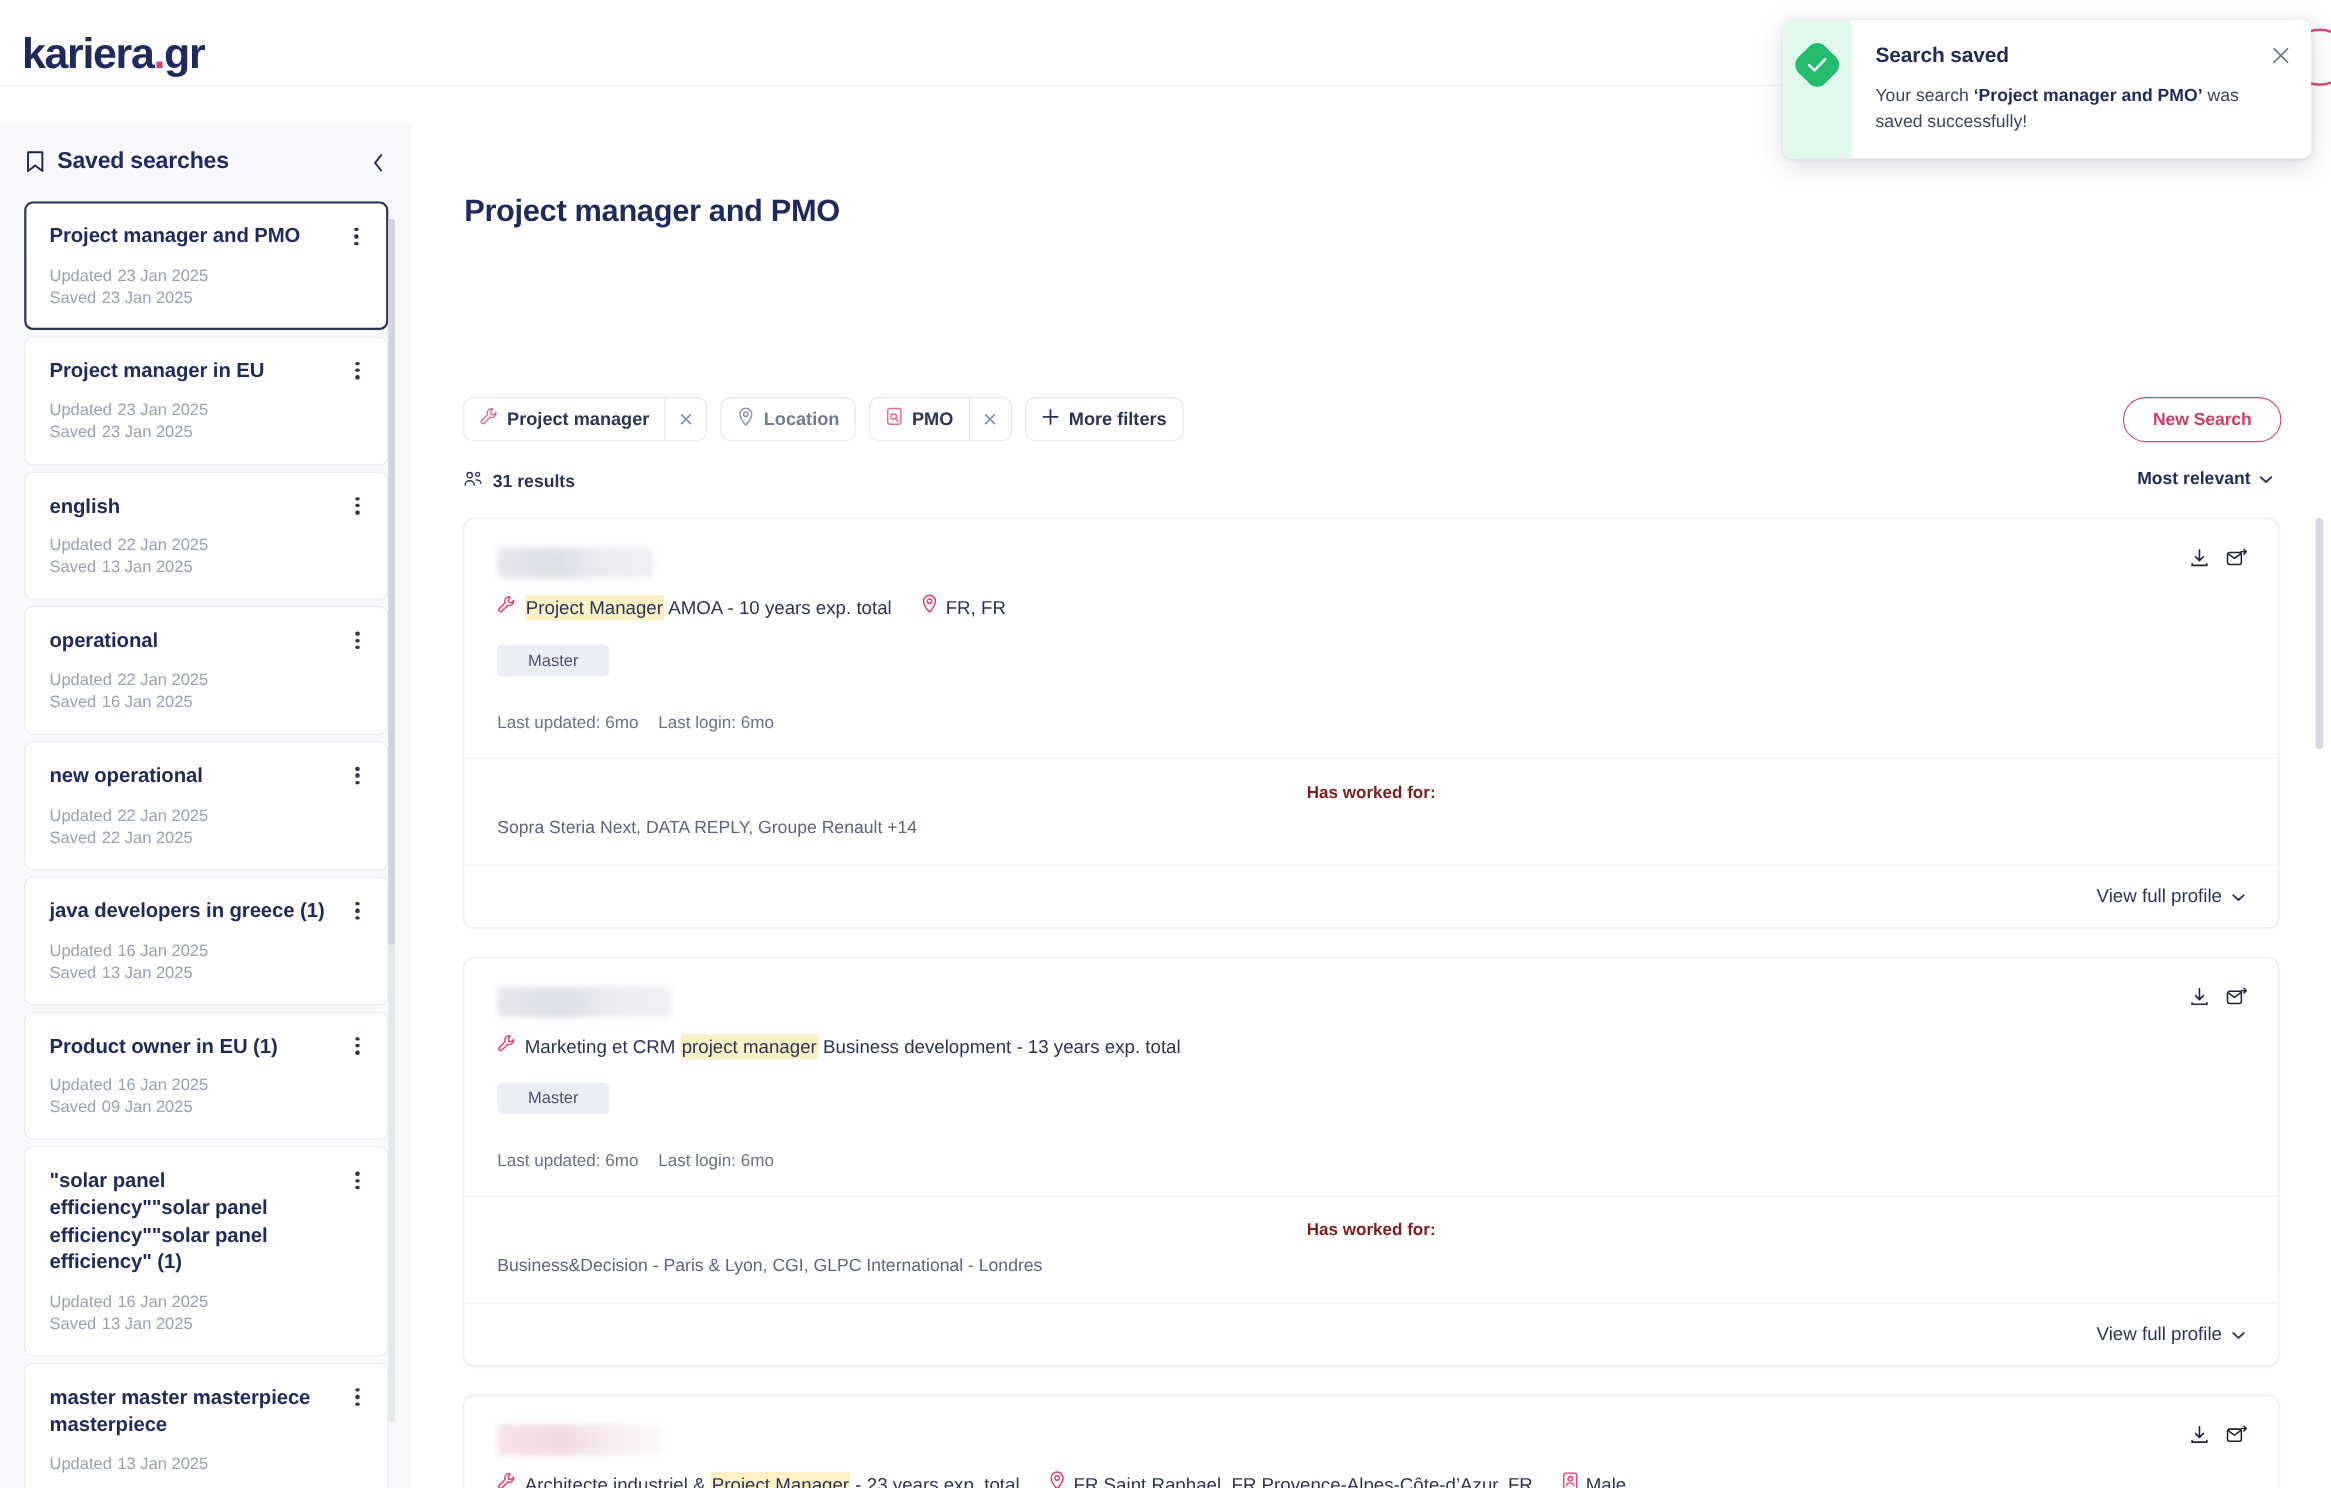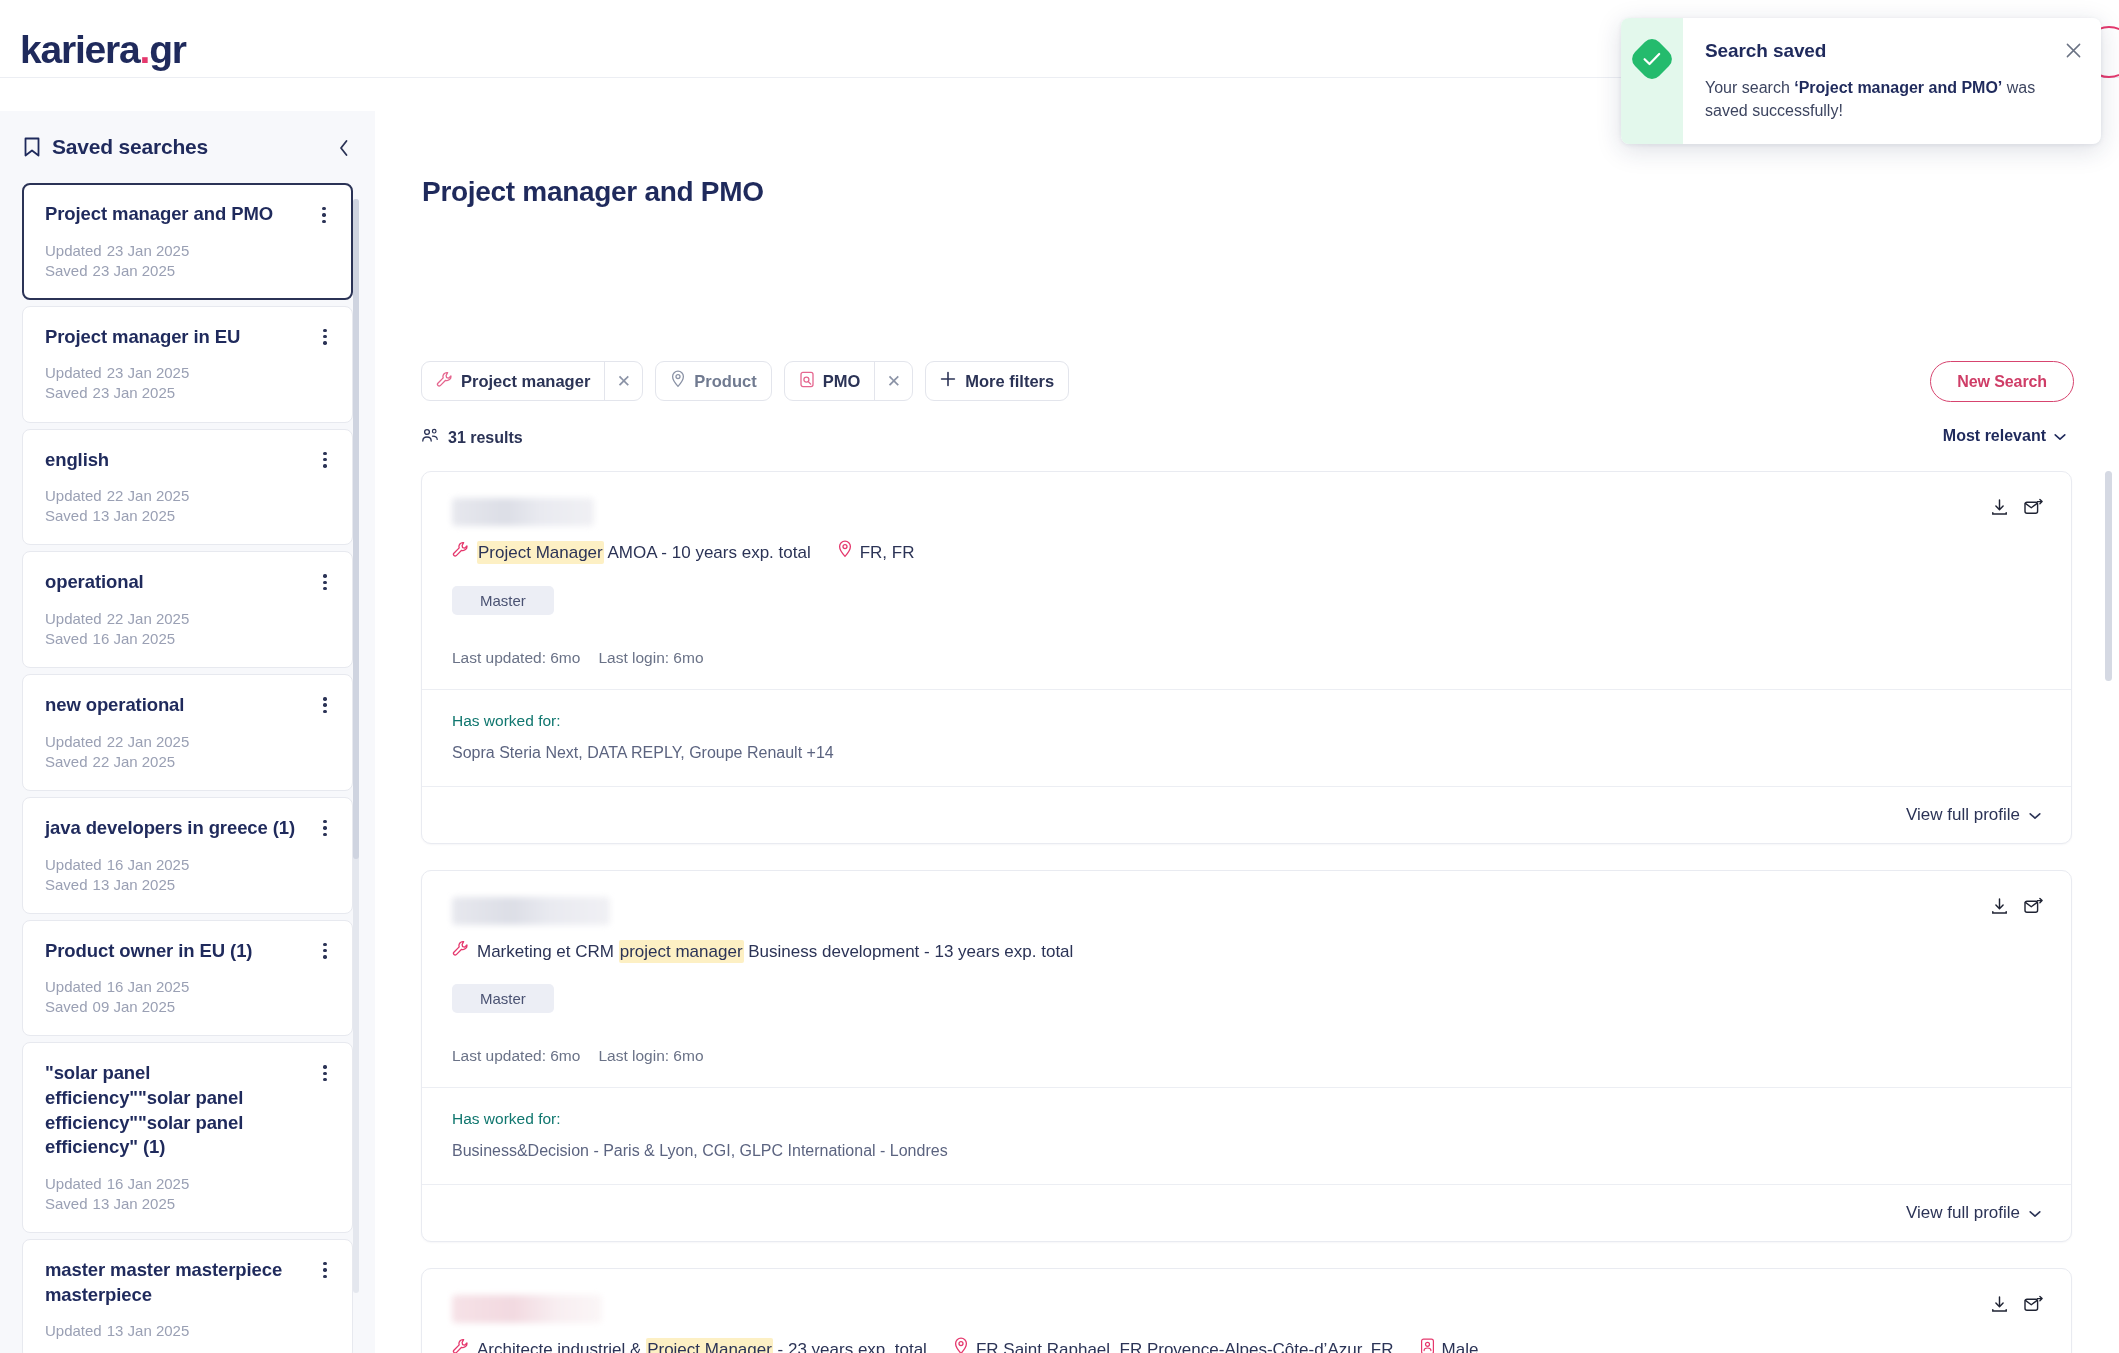--- a/index.html
+++ b/index.html
@@ -219,21 +219,21 @@
     position: absolute; right: 28px; top: 26px;
     display: flex; gap: 14px; align-items: center;
   }
   .rc-icons .ic { cursor: pointer; display: block; }
 
   .rc-worked {
     border-top: 1px solid #eceef3;
     padding: 22px 30px 24px 30px;
   }
   .rc-worked-label {
-    font-size: 15.5px; font-weight: 400; color: #0f766e;
+    font-size: 15.5px; font-weight: 700; color: #7f1d1d; text-align: center;
   }
   .rc-worked-list {
     margin-top: 14px; font-size: 16px; color: #5c6480;
   }
   .rc-footer {
     border-top: 1px solid #eceef3;
     padding: 18px 30px 18px 30px;
     display: flex; justify-content: flex-end;
   }
   .view-profile {
@@ -439,21 +439,21 @@
           <span class="chip-label">Project manager</span>
         </div>
         <div class="chip-x">✕</div>
       </div>
       <div class="chip">
         <div class="chip-main">
           <span><svg width="16" height="18" viewBox="0 0 16 18" fill="none">
               <path d="M8 1.2c3 0 5.4 2.4 5.4 5.4 0 4-5.4 9.8-5.4 9.8S2.6 10.6 2.6 6.6C2.6 3.6 5 1.2 8 1.2z" stroke="#8b93a6" stroke-width="1.3"></path>
               <circle cx="8" cy="6.6" r="2" stroke="#8b93a6" stroke-width="1.3"></circle>
             </svg></span>
-          <span class="chip-label muted">Product</span>
+          <span class="chip-label muted">Location</span>
         </div>
       </div>
       <div class="chip">
         <div class="chip-main">
           <span><svg width="16" height="17" viewBox="0 0 16 17" fill="none">
               <rect x="2" y="1.4" width="12" height="14.2" rx="2" stroke="#e5668f" stroke-width="1.3"></rect>
               <circle cx="7.4" cy="8.6" r="2.5" stroke="#e5668f" stroke-width="1.3"></circle>
               <path d="M9.4 10.8l2.3 2.3" stroke="#e5668f" stroke-width="1.3" stroke-linecap="round"></path>
             </svg></span>
           <span class="chip-label">PMO</span>

